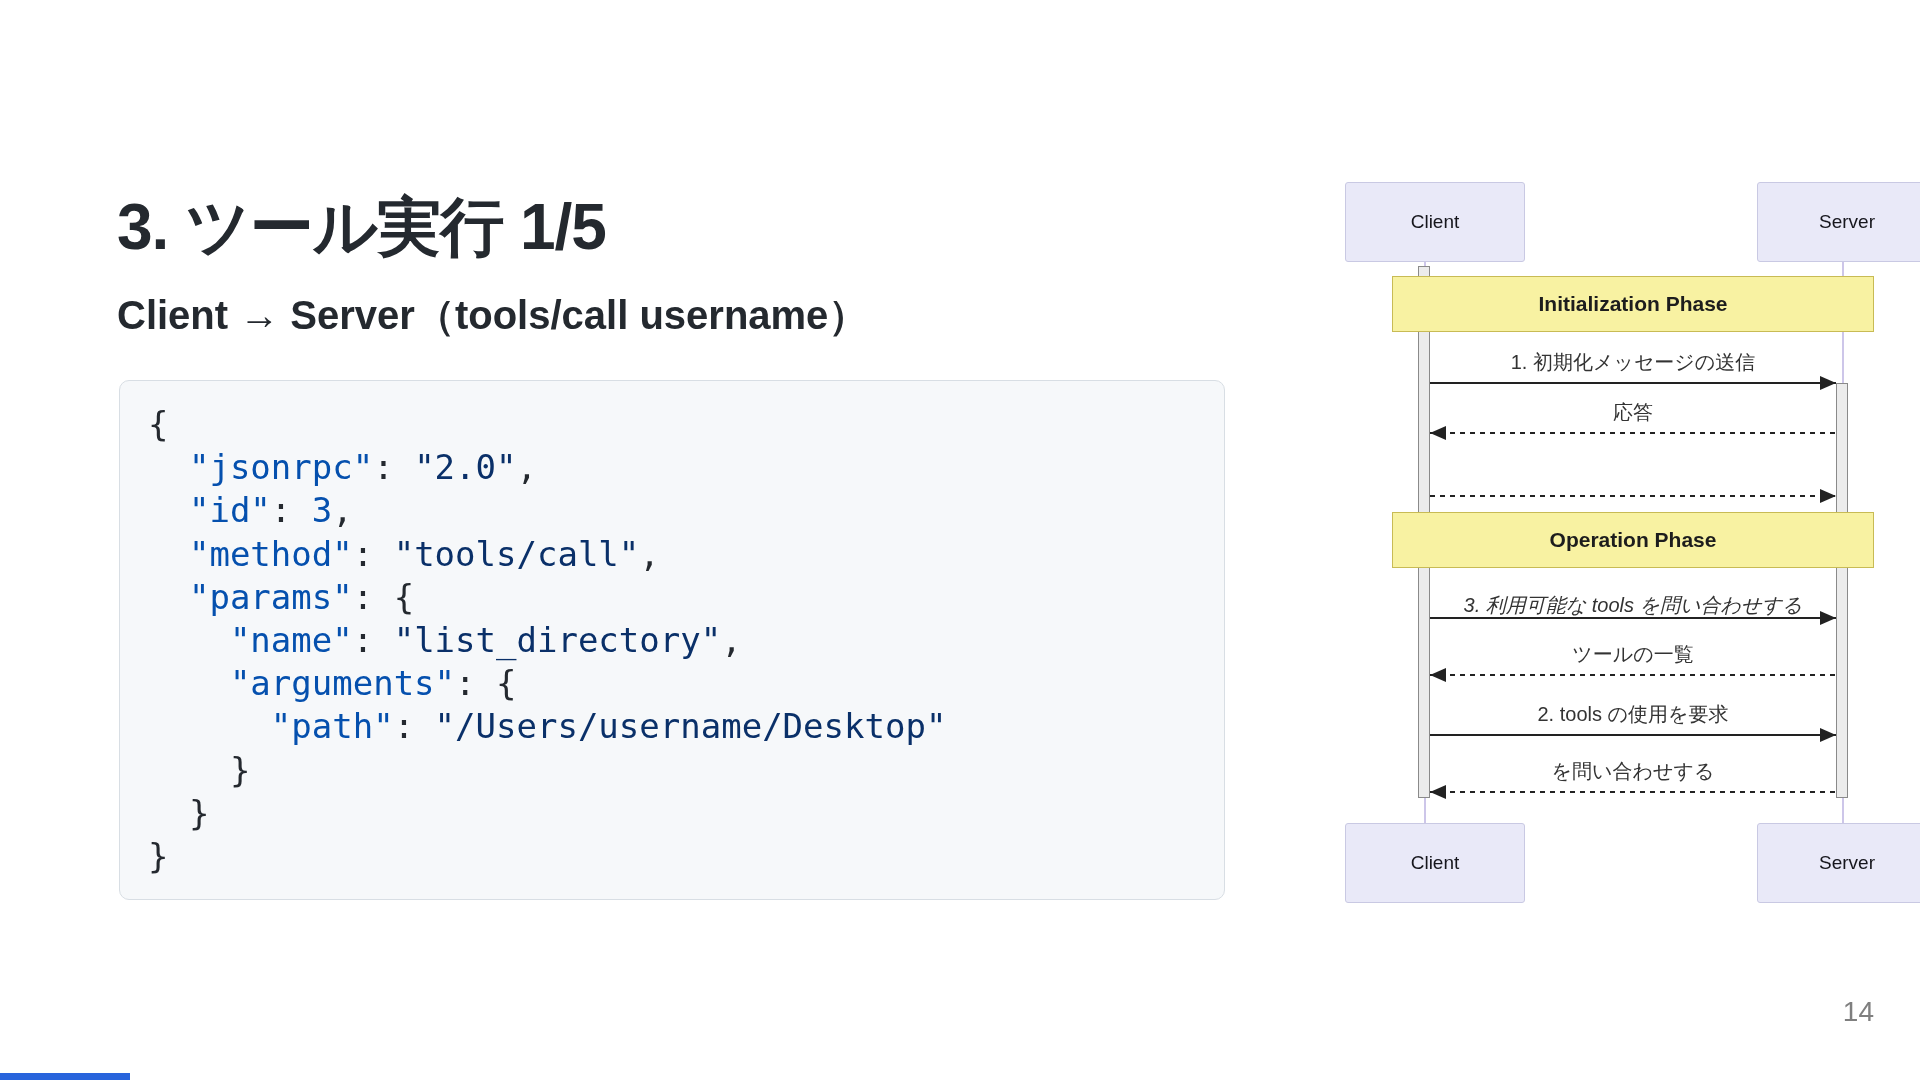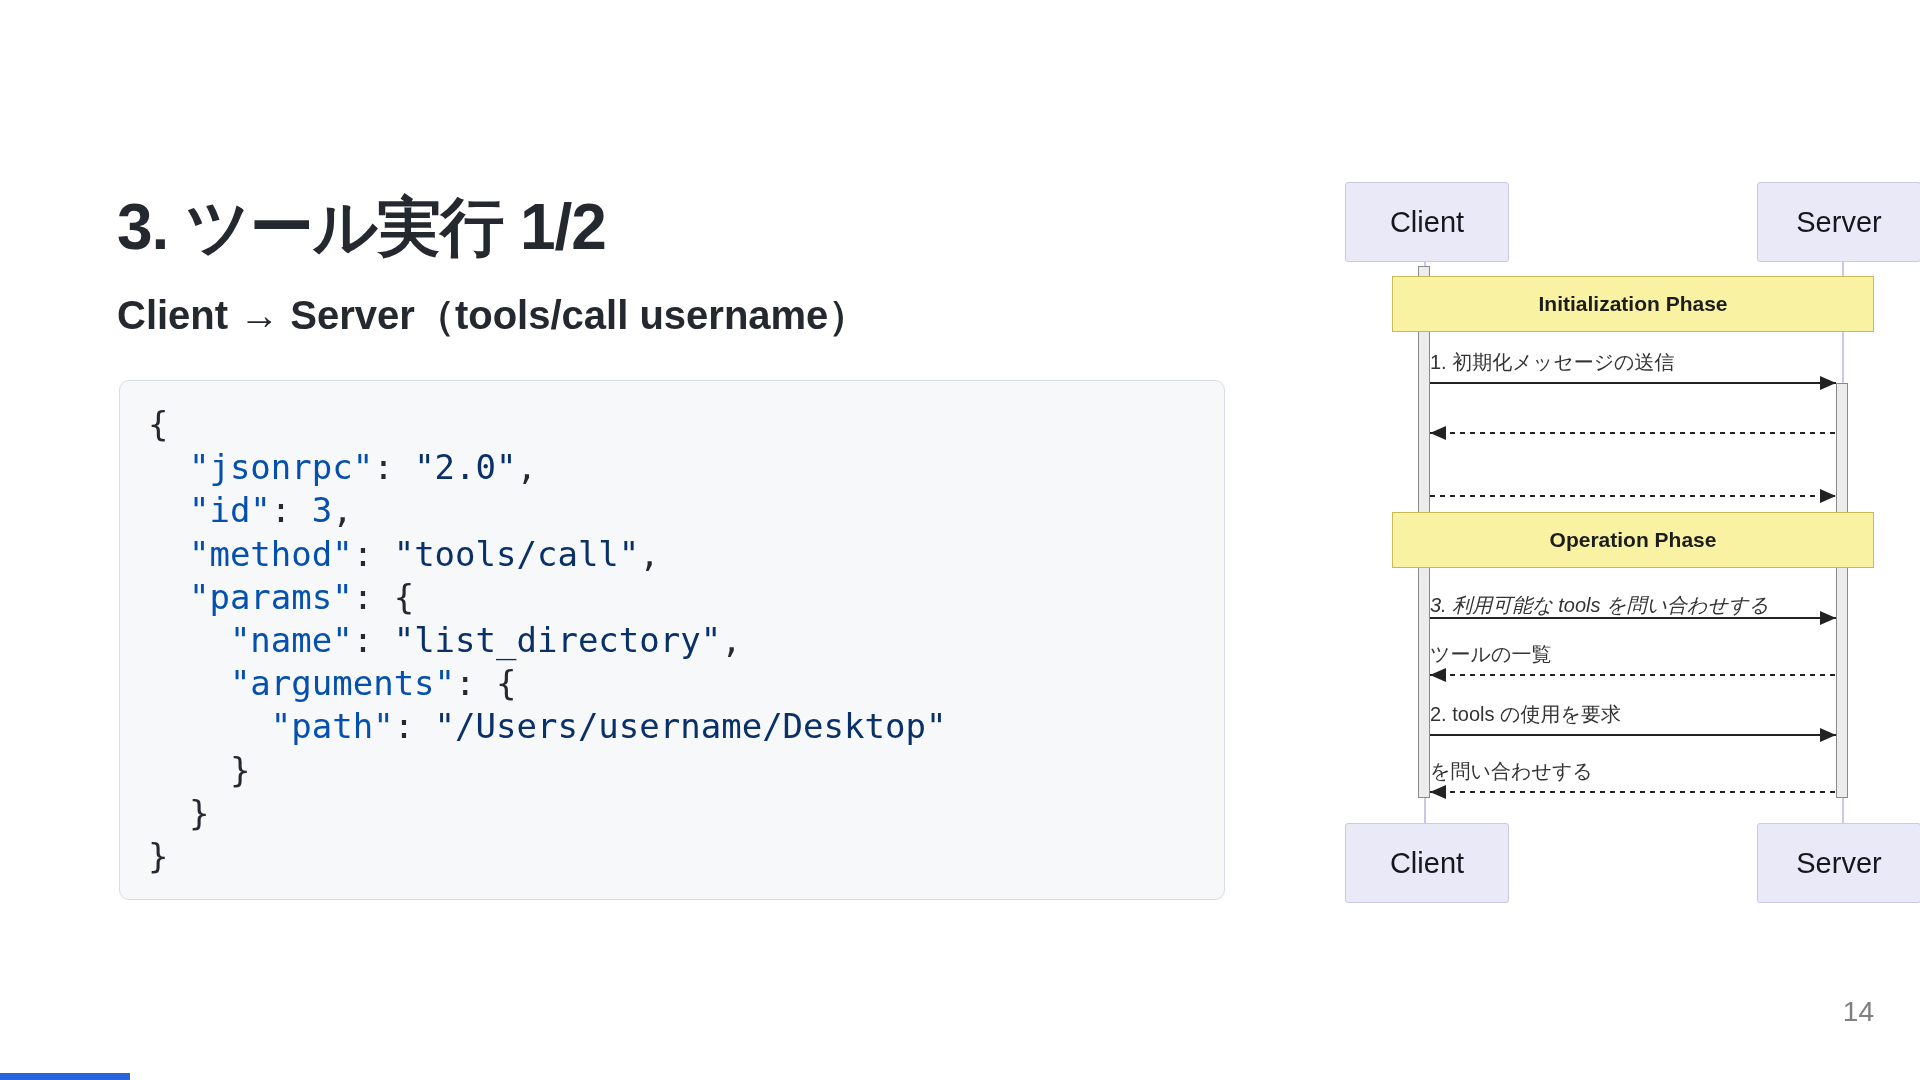--- a/index.html
+++ b/index.html
@@ -40,49 +40,49 @@
 
   
   .diagram{position:absolute;left:1345px;top:182px;width:575px;height:725px;}
   .diagram *{box-sizing:border-box;}
   .lifeline{position:absolute;width:2px;background:var(--dg-lifeline,#CDC6E9);}
   .activation{
     position:absolute;width:12px;
     background:var(--dg-act-fill,#ECECEC);border:1px solid var(--dg-act-border,#8A8A8A);
   }
   .actor{
-    position:absolute;width:164px;height:80px;
+    position:absolute;width:180px;height:80px;
     background:var(--dg-actor-fill,#E9E9F8);border:1px solid var(--dg-actor-border,#C9C9E3);
     border-radius:3px;display:flex;align-items:center;justify-content:center;
-    font-size:29px;color:#16161d;
+    font-size:19px;color:#16161d;
   }
   .phase{
     position:absolute;left:47px;width:482px;height:56px;
     background:var(--dg-phase-fill,#F8F2A2);border:1px solid var(--dg-phase-border,#C8BB55);
     display:flex;align-items:center;justify-content:center;
     font-size:21px;font-weight:700;color:#1d1d1d;
   }
   .msg-label{
-    position:absolute;left:85px;width:406px;text-align:left;
+    position:absolute;left:85px;width:406px;text-align:center;
     font-size:20px;line-height:26px;color:var(--dg-text,#333333);
   }
   .msg-line{position:absolute;left:85px;width:406px;height:2px;}
   .msg-line.solid{background:var(--dg-arrow,#222222);}
   .msg-line.dashed{
     background:repeating-linear-gradient(to right,var(--dg-arrow,#222222) 0 5px,transparent 5px 10px);
   }
   .ah{position:absolute;width:0;height:0;border-top:7px solid transparent;border-bottom:7px solid transparent;}
   .ah.right{border-left:16px solid var(--dg-arrow,#222222);}
   .ah.left{border-right:16px solid var(--dg-arrow,#222222);}
 </style>
 </head>
 <body>
 
 <div class="slide">
-  <h1 class="title">3. ツール実行 1/2</h1>
+  <h1 class="title">3. ツール実行 1/5</h1>
   <h2 class="subtitle">Client → Server（tools/call username）</h2>
 
   <pre class="code-block"><code id="code"><span class="tok-p">{</span>
 <span class="tok-p">  </span><span class="tok-k">"jsonrpc"</span><span class="tok-p">: </span><span class="tok-s">"2.0"</span><span class="tok-p">,</span>
 <span class="tok-p">  </span><span class="tok-k">"id"</span><span class="tok-p">: </span><span class="tok-n">3</span><span class="tok-p">,</span>
 <span class="tok-p">  </span><span class="tok-k">"method"</span><span class="tok-p">: </span><span class="tok-s">"tools/call"</span><span class="tok-p">,</span>
 <span class="tok-p">  </span><span class="tok-k">"params"</span><span class="tok-p">: </span><span class="tok-p">{</span>
 <span class="tok-p">    </span><span class="tok-k">"name"</span><span class="tok-p">: </span><span class="tok-s">"list_directory"</span><span class="tok-p">,</span>
 <span class="tok-p">    </span><span class="tok-k">"arguments"</span><span class="tok-p">: </span><span class="tok-p">{</span>
 <span class="tok-p">      </span><span class="tok-k">"path"</span><span class="tok-p">: </span><span class="tok-s">"/Users/username/Desktop"</span>
@@ -94,20 +94,21 @@
   <div class="diagram" id="diagram">
       <div class="lifeline" style="left: 79px; top: 78px; height: 565px;"></div>
       <div class="lifeline" style="left: 497px; top: 78px; height: 565px;"></div>
       <div class="activation" style="left: 73px; top: 84px; height: 532px;"></div>
       <div class="activation" style="left: 491px; top: 201px; height: 415px;"></div>
       <div class="phase" style="top: 94px;">Initialization Phase</div>
       <div class="phase" style="top: 330px; text-align: right;">Operation Phase</div>
       <div class="msg-label" style="top: 167px;">1. 初期化メッセージの送信</div>
       <div class="msg-line solid" style="top: 200px;"></div>
       <div class="ah right" style="top: 194px; left: 475px;"></div>
+      <div class="msg-label" style="top: 217px;">応答</div>
       <div class="msg-line dashed" style="top: 250px;"></div>
       <div class="ah left" style="top: 244px; left: 85px;"></div>
       <div class="msg-line dashed" style="top: 313px;"></div>
       <div class="ah right" style="top: 307px; left: 475px;"></div>
       <div class="msg-label" style="top: 410px; font-style: italic;">3. 利用可能な tools を問い合わせする</div>
       <div class="msg-line solid" style="top: 435px;"></div>
       <div class="ah right" style="top: 429px; left: 475px;"></div>
       <div class="msg-label" style="top: 459px;">ツールの一覧</div>
       <div class="msg-line dashed" style="top: 492px;"></div>
       <div class="ah left" style="top: 486px; left: 85px;"></div>

